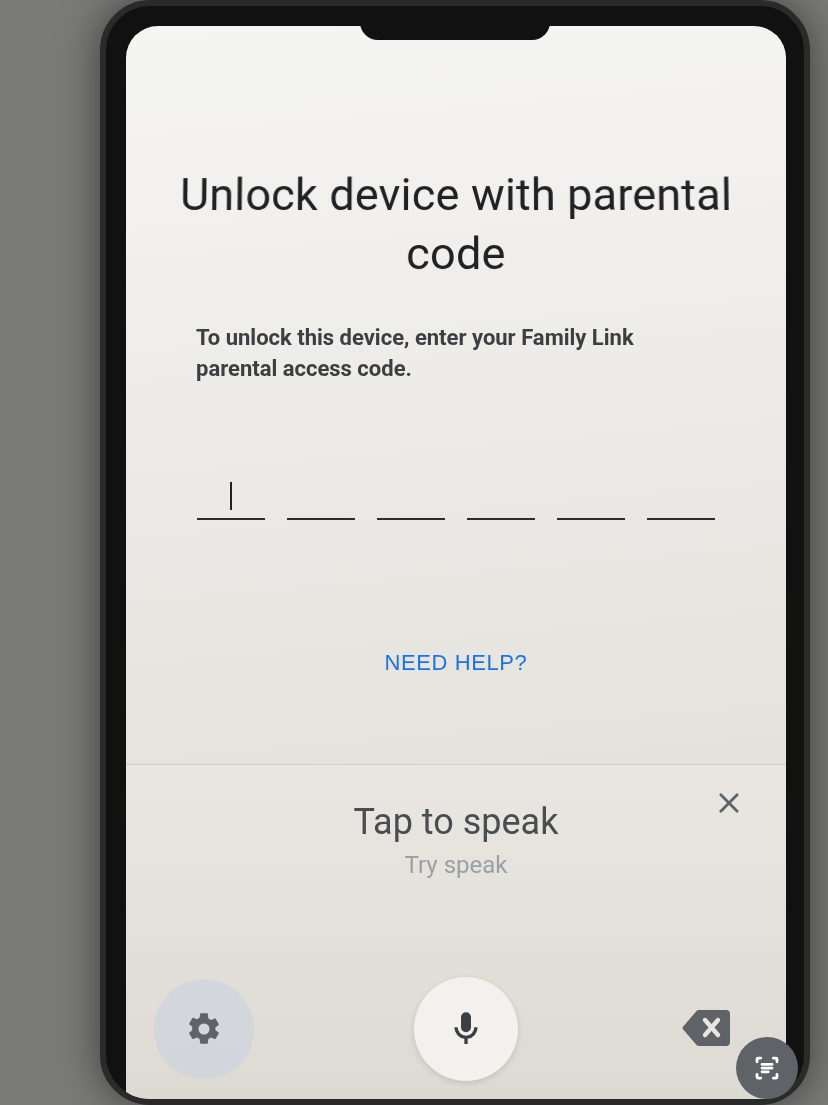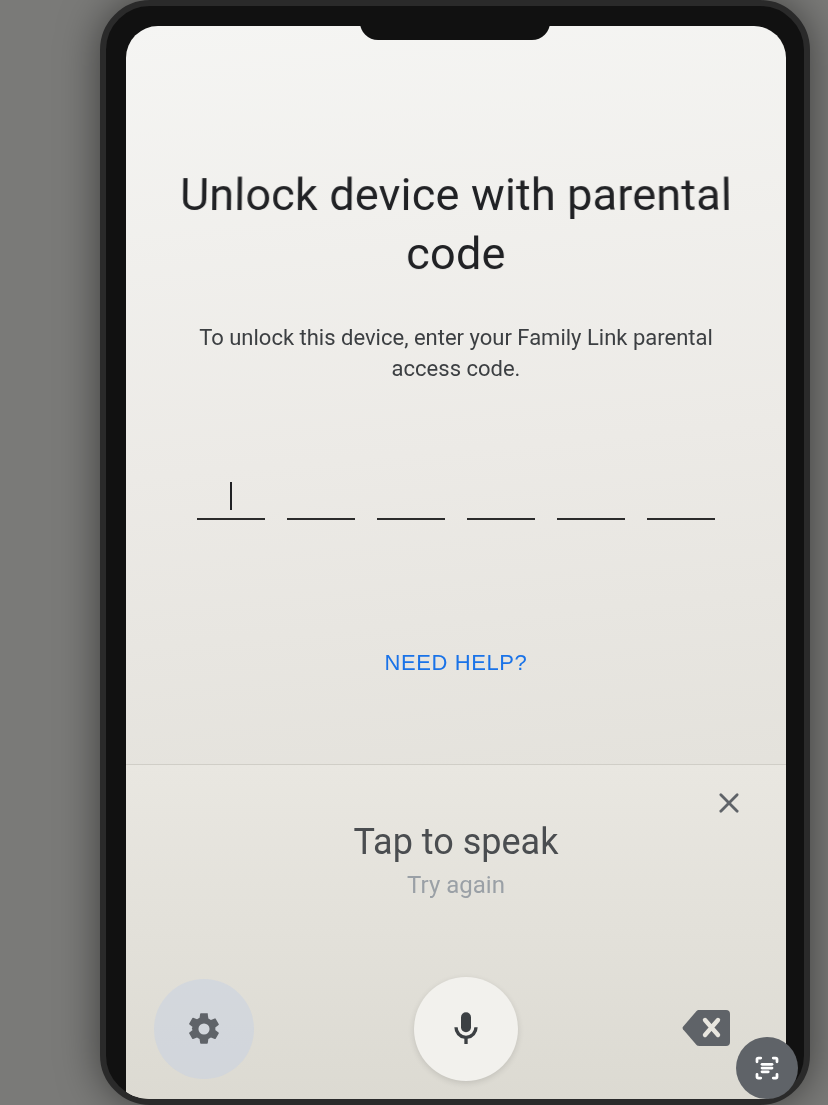--- a/index.html
+++ b/index.html
@@ -63,23 +63,23 @@
       color: #202124;
       text-align: center;
       line-height: 1.3;
       letter-spacing: 0.2px;
       transform: perspective(800px) rotateX(2deg);
     }
     .page-subtitle {
       margin-top: 40px;
       font-size: 22px;
       color: #3c3f42;
-      text-align: center;
       line-height: 1.4;
       max-width: 520px;
+      font-weight: bold;
     }
     .code-row {
       margin-top: 85px;
       display: flex;
       gap: 22px;
       justify-content: center;
       width: 100%;
       padding: 0 5px;
     }
     .code-slot {
@@ -117,21 +117,21 @@
       text-align: center;
     }
     .voice-panel {
       height: 335px;
       background: linear-gradient(180deg, #e9e7e1 0%, #dcdad2 100%);
       border-top: 1px solid rgba(0,0,0,0.05);
       position: relative;
       display: flex;
       flex-direction: column;
       align-items: center;
-      padding-top: 56px;
+      padding-top: 36px;
     }
     .close-voice {
       position: absolute;
       top: 24px;
       right: 42px;
       width: 30px;
       height: 30px;
       background: none;
       border: none;
       cursor: pointer;
@@ -231,21 +231,21 @@
     </div>
 
     <div class="voice-panel">
       <button class="close-voice">
         <svg viewBox="0 0 24 24" width="28" height="28" stroke="currentColor" stroke-width="2.4" fill="none" stroke-linecap="round">
           <line x1="5" y1="5" x2="19" y2="19"></line>
           <line x1="19" y1="5" x2="5" y2="19"></line>
         </svg>
       </button>
       <div class="voice-title">Tap to speak</div>
-      <div class="voice-sub">Try again</div>
+      <div class="voice-sub">Try speak</div>
 
       <div class="voice-controls">
         <button class="settings-btn">
           <svg viewBox="0 0 24 24" width="38" height="38" fill="currentColor">
             <path d="M19.14 12.94a7.07 7.07 0 0 0 .05-.94 7.07 7.07 0 0 0-.05-.94l2.03-1.58a.5.5 0 0 0 .12-.64l-1.92-3.32a.5.5 0 0 0-.61-.22l-2.39.96a7.03 7.03 0 0 0-1.62-.94l-.36-2.54A.5.5 0 0 0 13.9 2h-3.84a.5.5 0 0 0-.49.42l-.36 2.54c-.58.24-1.12.55-1.62.94l-2.39-.96a.5.5 0 0 0-.61.22L2.67 8.48a.5.5 0 0 0 .12.64l2.03 1.58c-.3.3-.5.62-.5.94s.2.64.5.94L2.79 14.16a.5.5 0 0 0-.12.64l1.92 3.32c.14.24.42.33.61.22l2.39-.96c.5.39 1.04.7 1.62.94l.36 2.54a.5.5 0 0 0 .49.42h3.84a.5.5 0 0 0 .49-.42l.36-2.54c.58-.24 1.12-.55 1.62-.94l2.39.96c.24.1.5 0 .61-.22l1.92-3.32a.5.5 0 0 0-.12-.64l-2.03-1.58zM12 15.5A3.5 3.5 0 1 1 12 8.5a3.5 3.5 0 0 1 0 7z"></path>
           </svg>
         </button>
 
         <button class="mic-btn">
           <svg viewBox="0 0 24 24" width="40" height="40" fill="currentColor">

